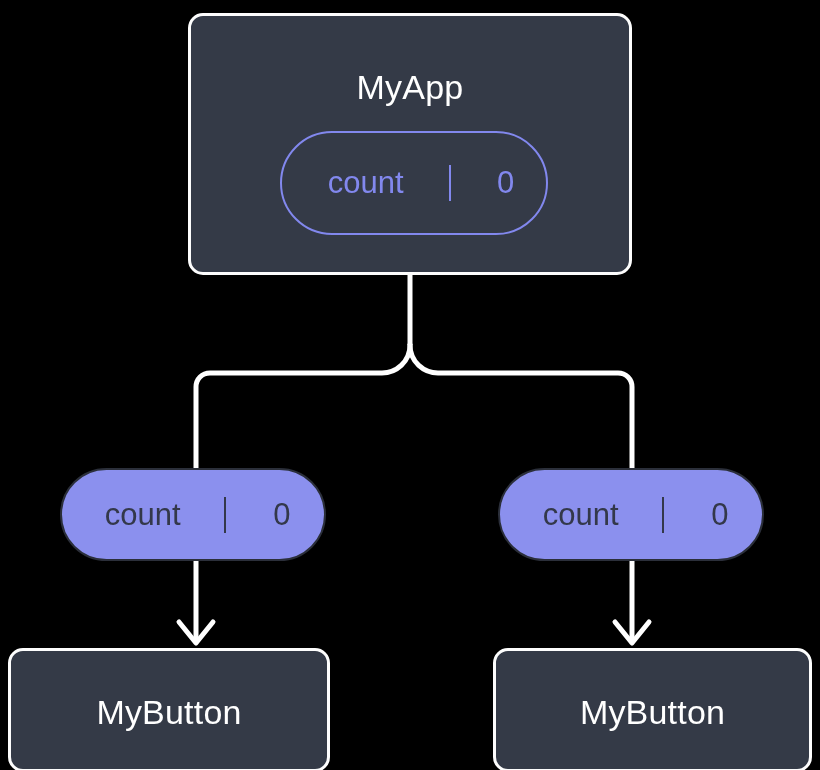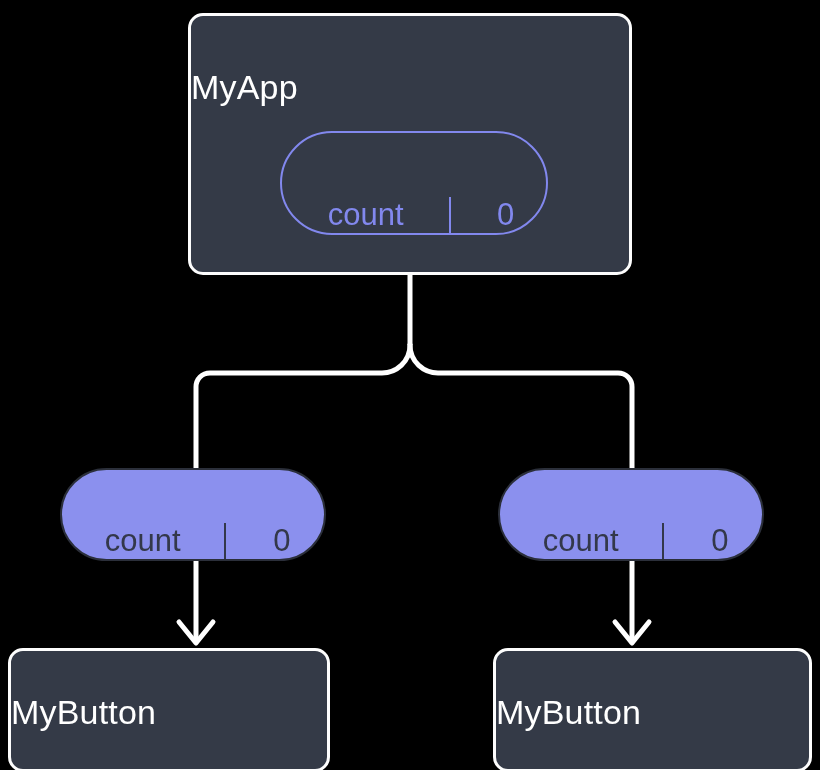--- a/index.html
+++ b/index.html
@@ -35,33 +35,34 @@
     position: absolute;
     box-sizing: border-box;
     background: #343a47;
     border: 3px solid #fdfdfd;
     border-radius: 15px;
   }
   .card-title {
     position: absolute;
     left: 0;
     right: 0;
+    text-align: center;
     color: #ffffff;
     font-size: 34px;
     font-weight: 400;
     letter-spacing: 0.2px;
     white-space: nowrap;
   }
 
   
   .state-pill {
     position: absolute;
     box-sizing: border-box;
     display: flex;
-    align-items: flex-end;
+    align-items: center;
     border-radius: 999px;
     overflow: hidden;
     gap: 14px;
   }
   .state-pill .pill-name,
   .state-pill .pill-value {
     display: flex;
     align-items: center;
     justify-content: center;
     font-size: 31px;

